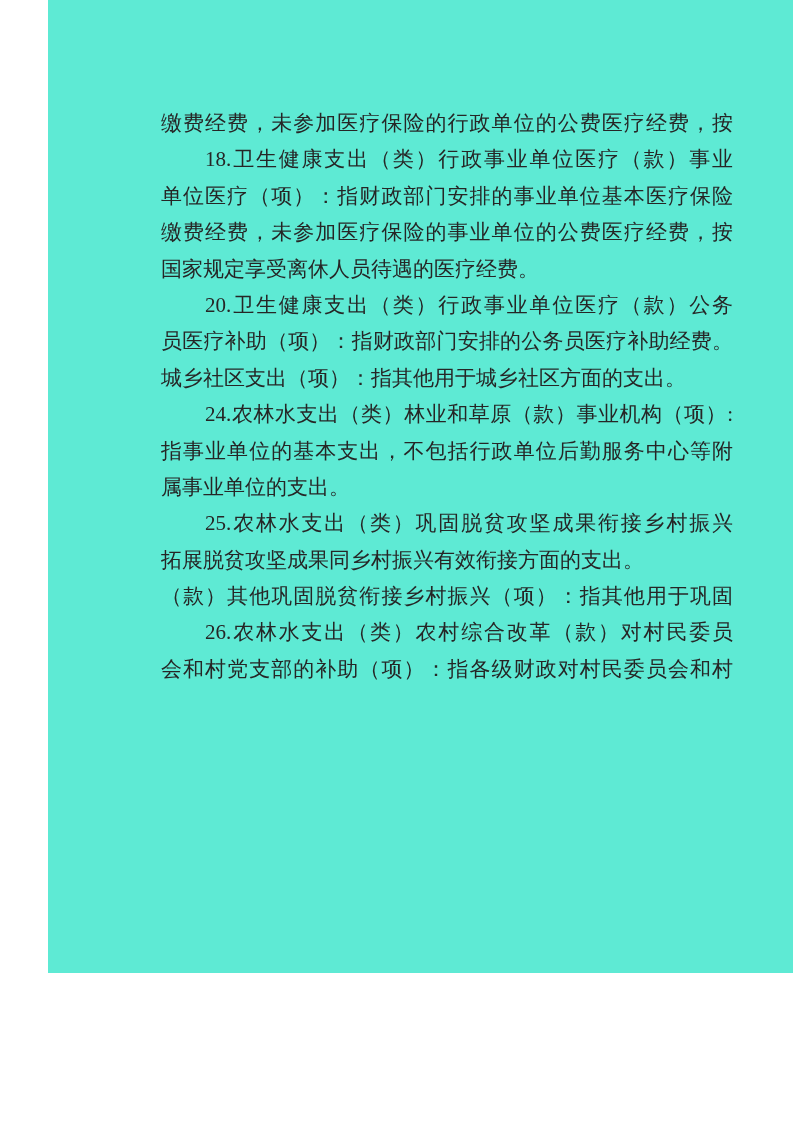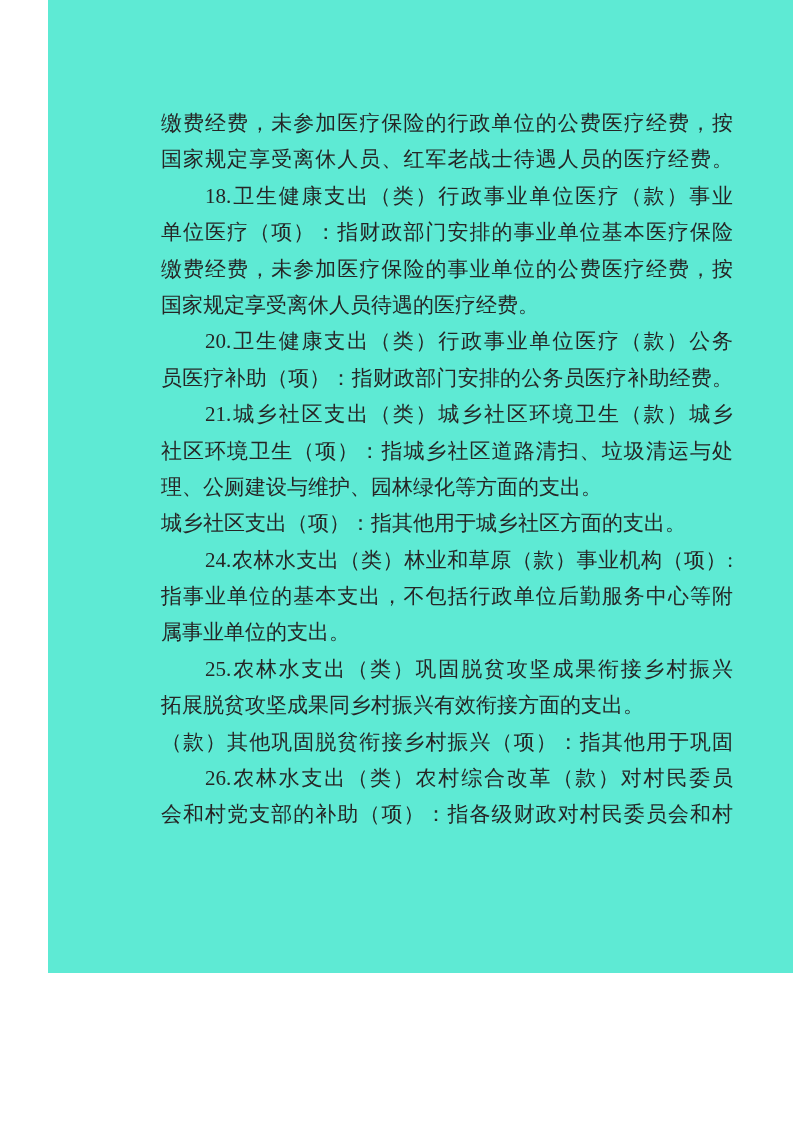--- a/index.html
+++ b/index.html
@@ -52,40 +52,34 @@
   }
 </style>
 </head>
 <body>
 
 <div class="page">
   <div class="textblock">
 
     <div class="para">
       <div class="line fill">缴费经费，未参加医疗保险的行政单位的公费医疗经费，按</div>
-      <div class="line fill">国家规定享受离休人员、红军老战士待遇人员的医疗经费。</div>
     </div>
 
     <div class="para">
       <div class="line fill indent">18.卫生健康支出（类）行政事业单位医疗（款）事业</div>
       <div class="line fill">单位医疗（项）：指财政部门安排的事业单位基本医疗保险</div>
       <div class="line fill">缴费经费，未参加医疗保险的事业单位的公费医疗经费，按</div>
       <div class="line end">国家规定享受离休人员待遇的医疗经费。</div>
     </div>
 
     <div class="para">
       <div class="line fill indent">20.卫生健康支出（类）行政事业单位医疗（款）公务</div>
       <div class="line fill">员医疗补助（项）：指财政部门安排的公务员医疗补助经费。</div>
     </div>
 
-    <div class="para">
-      <div class="line fill indent">21.城乡社区支出（类）城乡社区环境卫生（款）城乡</div>
-      <div class="line fill">社区环境卫生（项）：指城乡社区道路清扫、垃圾清运与处</div>
-      <div class="line end">理、公厕建设与维护、园林绿化等方面的支出。</div>
-    </div>
 
     <div class="para">
       <div class="line end">城乡社区支出（项）：指其他用于城乡社区方面的支出。</div>
     </div>
 
 
     <div class="para">
       <div class="line fill indent">24.农林水支出（类）林业和草原（款）事业机构（项）:</div>
       <div class="line fill">指事业单位的基本支出，不包括行政单位后勤服务中心等附</div>
       <div class="line end">属事业单位的支出。</div>

